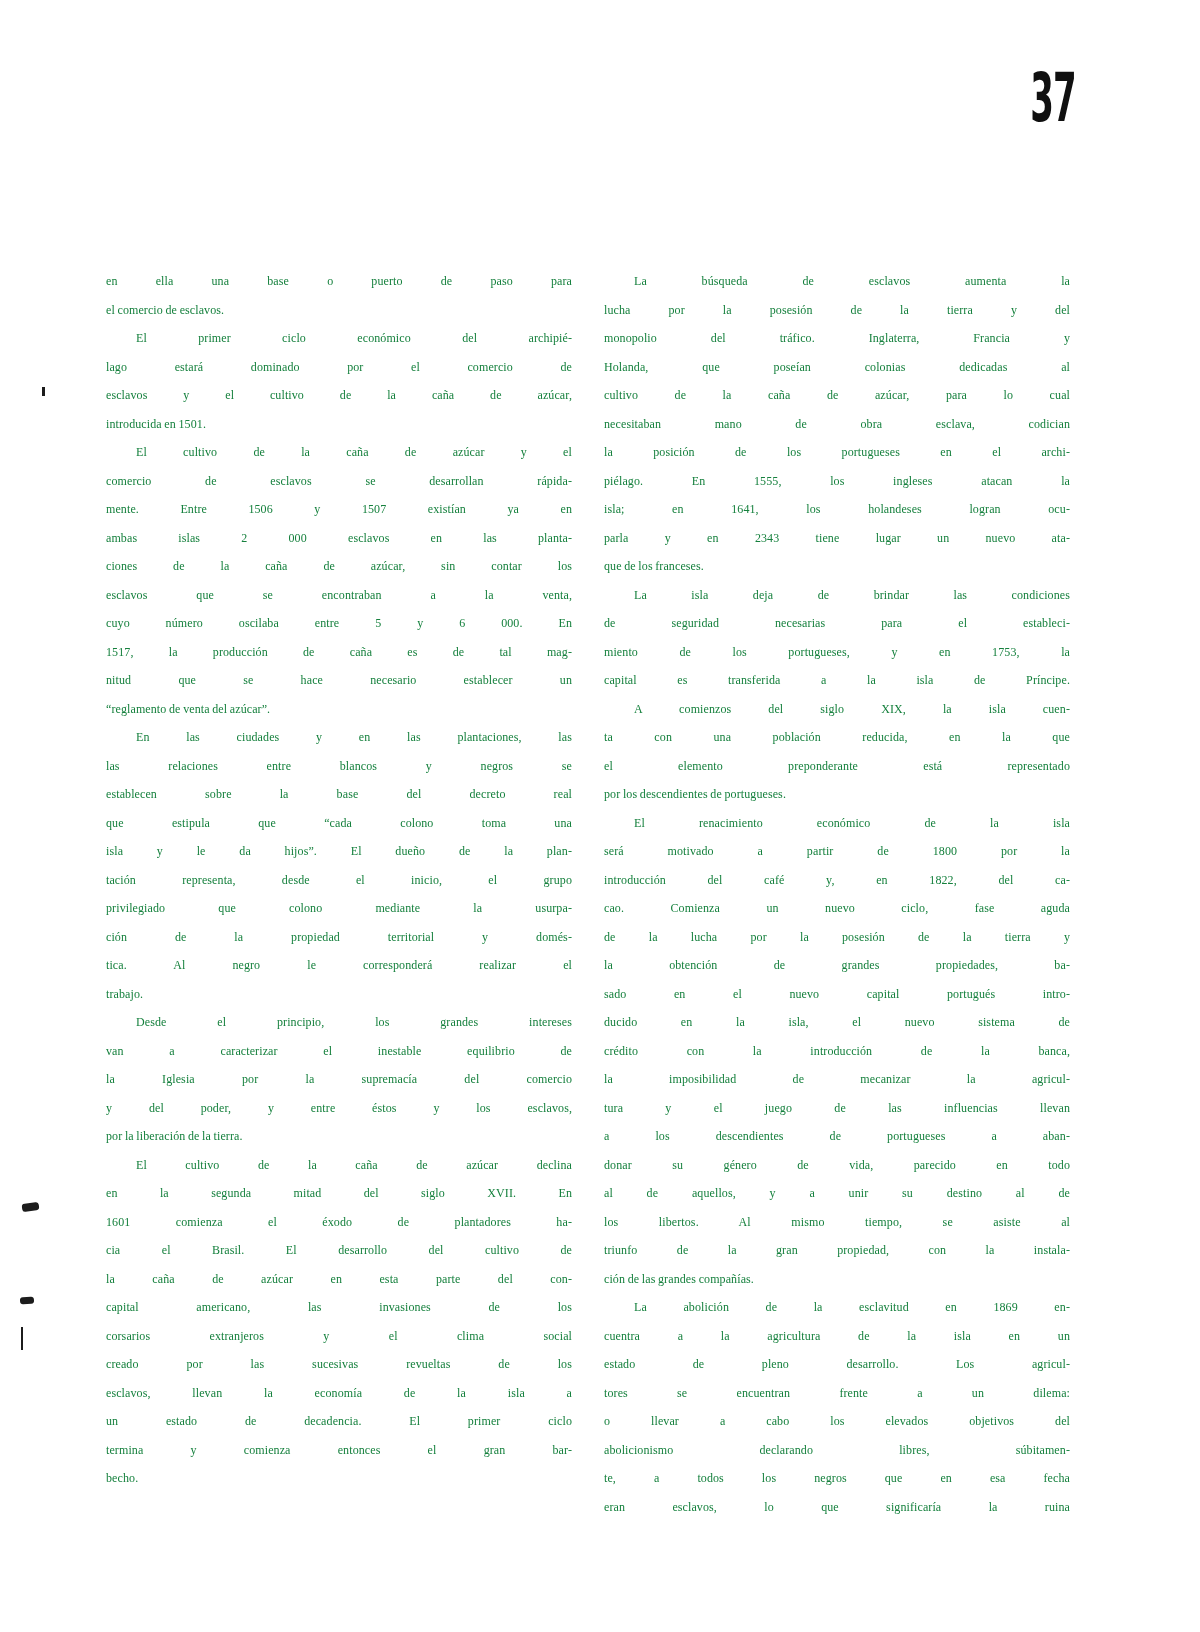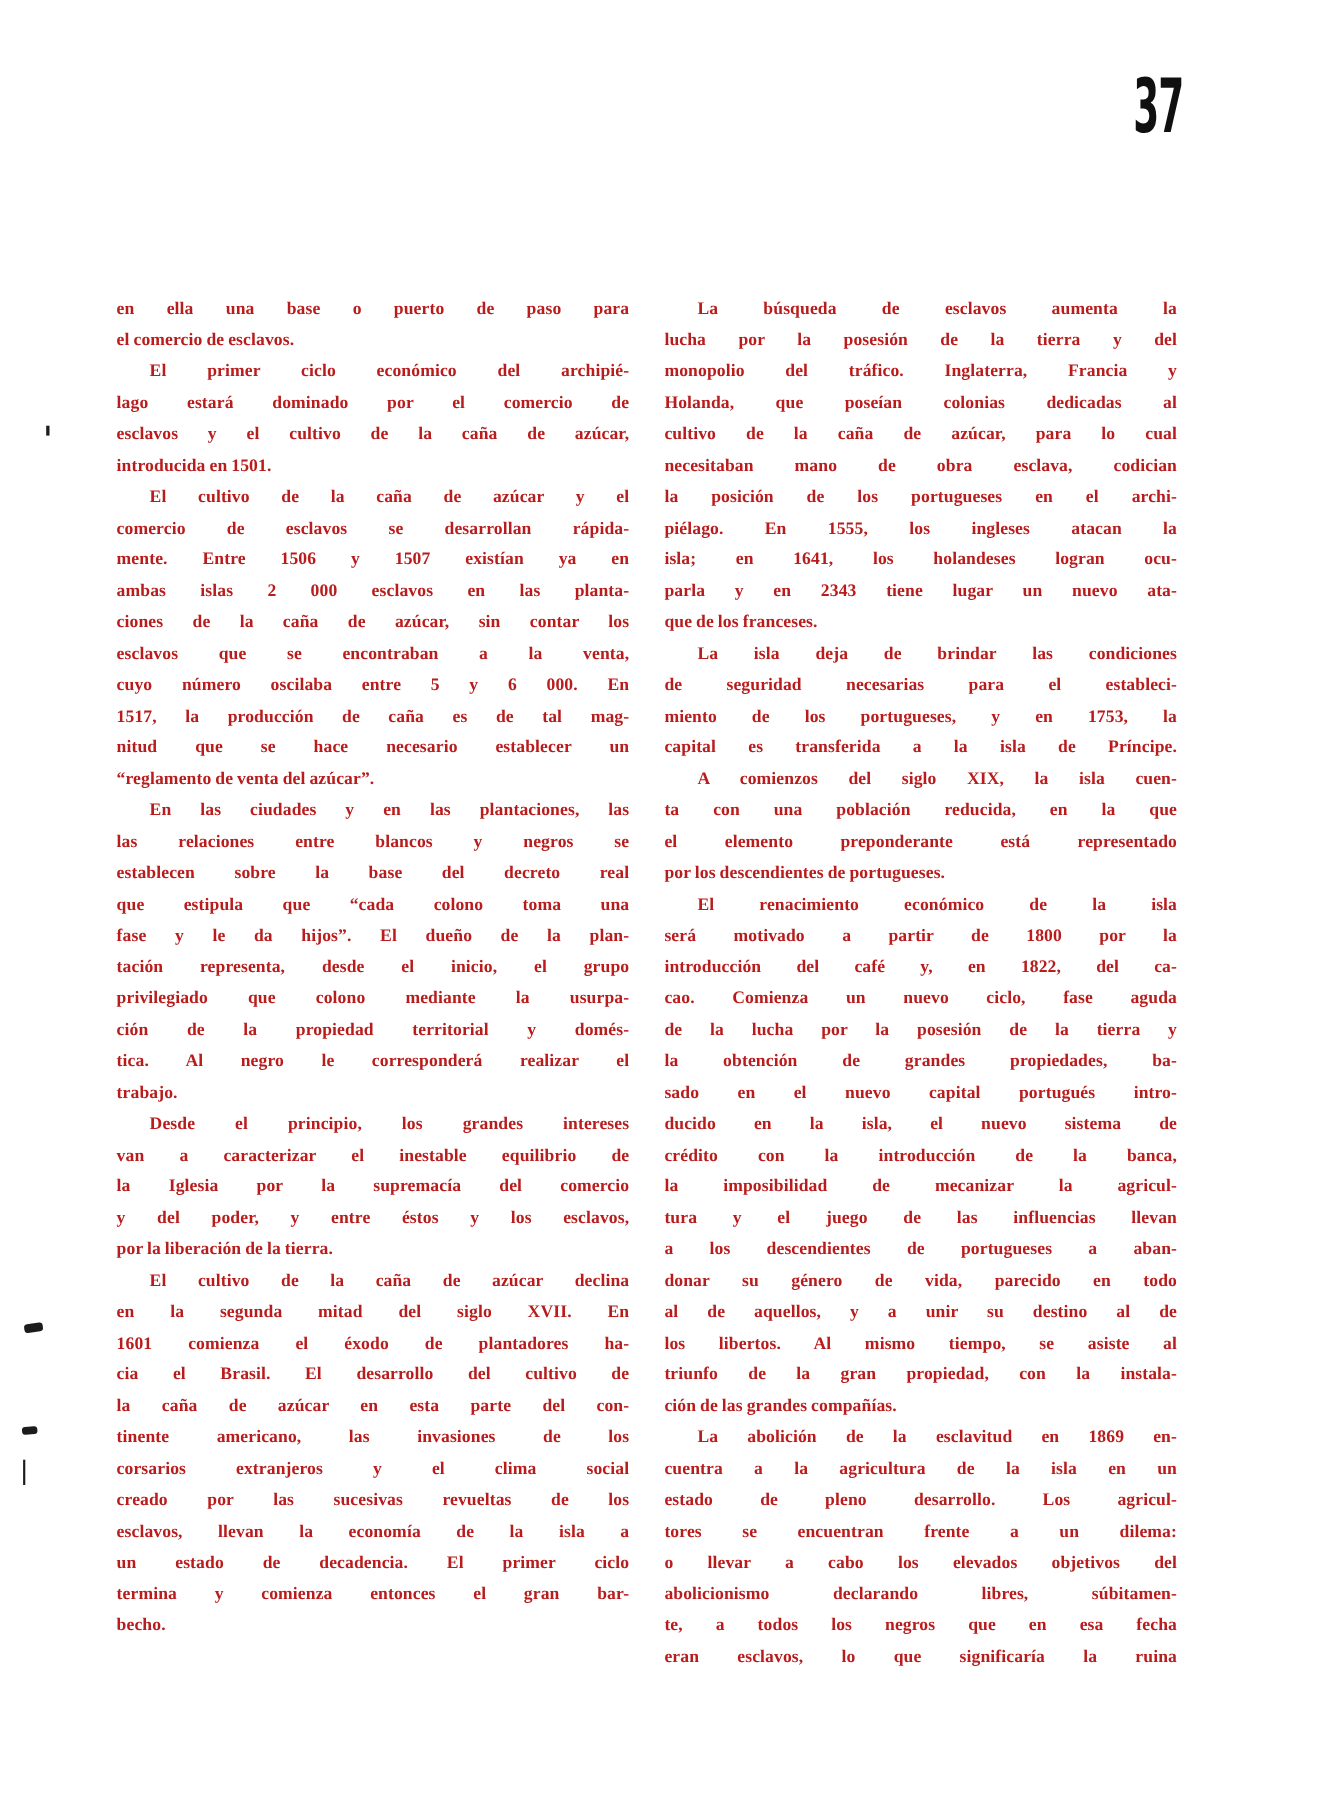--- a/index.html
+++ b/index.html
@@ -29,23 +29,23 @@
     line-height: 1;
     color: #101010;
     transform: scaleX(0.5);
     transform-origin: right top;
     letter-spacing: -2px;
   }
   .column {
     position: absolute;
     top: 267px;
     width: 466px;
-    color: #b91c1c;
-    font-size: 16px;
-    font-weight: 700;
+    color: #15803d;
+    font-size: 12px;
+    font-weight: 400;
     line-height: 28.5px;
     letter-spacing: 0.1px;
   }
   .column-left  { left: 106px; }
   .column-right { left: 604px; }
   .paragraph { margin: 0; }
   .line {
     text-align: justify;
     text-align-last: justify;
     word-spacing: -0.5px;
@@ -87,41 +87,41 @@
         <div class="line">cuyo número oscilaba entre 5 y 6 000. En</div>
         <div class="line">1517, la producción de caña es de tal mag-</div>
         <div class="line">nitud que se hace necesario establecer un</div>
         <div class="line last">“reglamento de venta del azúcar”.</div>
       </div>
       <div class="paragraph">
         <div class="line first">En las ciudades y en las plantaciones, las</div>
         <div class="line">las relaciones entre blancos y negros se</div>
         <div class="line">establecen sobre la base del decreto real</div>
         <div class="line">que estipula que “cada colono toma una</div>
-        <div class="line">fase y le da hijos”. El dueño de la plan-</div>
+        <div class="line">isla y le da hijos”. El dueño de la plan-</div>
         <div class="line">tación representa, desde el inicio, el grupo</div>
         <div class="line">privilegiado que colono mediante la usurpa-</div>
         <div class="line">ción de la propiedad territorial y domés-</div>
         <div class="line">tica. Al negro le corresponderá realizar el</div>
         <div class="line last">trabajo.</div>
       </div>
       <div class="paragraph">
         <div class="line first">Desde el principio, los grandes intereses</div>
         <div class="line">van a caracterizar el inestable equilibrio de</div>
         <div class="line">la Iglesia por la supremacía del comercio</div>
         <div class="line">y del poder, y entre éstos y los esclavos,</div>
         <div class="line last">por la liberación de la tierra.</div>
       </div>
       <div class="paragraph">
         <div class="line first">El cultivo de la caña de azúcar declina</div>
         <div class="line">en la segunda mitad del siglo XVII. En</div>
         <div class="line">1601 comienza el éxodo de plantadores ha-</div>
         <div class="line">cia el Brasil. El desarrollo del cultivo de</div>
         <div class="line">la caña de azúcar en esta parte del con-</div>
-        <div class="line">tinente americano, las invasiones de los</div>
+        <div class="line">capital americano, las invasiones de los</div>
         <div class="line">corsarios extranjeros y el clima social</div>
         <div class="line">creado por las sucesivas revueltas de los</div>
         <div class="line">esclavos, llevan la economía de la isla a</div>
         <div class="line">un estado de decadencia. El primer ciclo</div>
         <div class="line">termina y comienza entonces el gran bar-</div>
         <div class="line last">becho.</div>
       </div>
     </div>
 
   <div class="column column-right">

